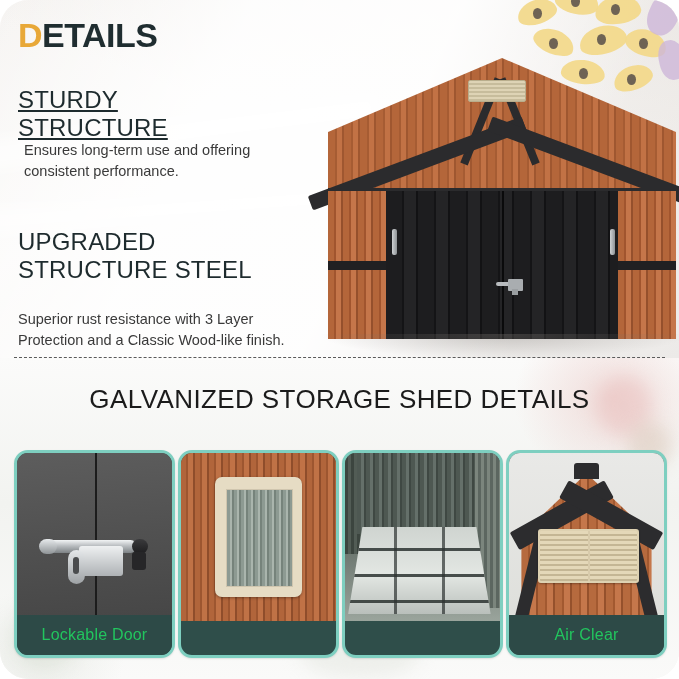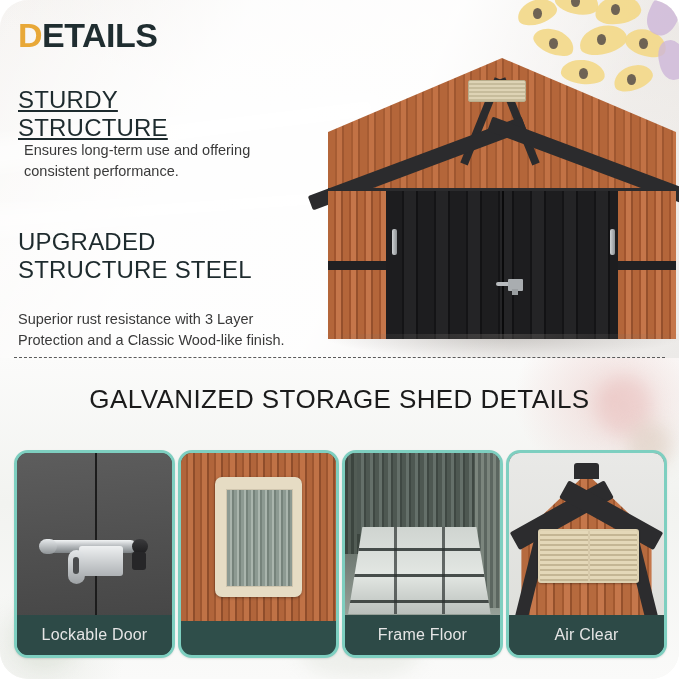--- a/index.html
+++ b/index.html
@@ -312,21 +312,21 @@
     width: 100%;
     height: 168px;
     overflow: hidden;
   }
   .card-caption {
     position: absolute;
     left: 0; bottom: 0;
     width: 100%;
     height: 40px;
     background: #2d4a47;
-    color: #e5e5e5;
+    color: #22c55e;
     font-size: 16px;
     font-weight: 400;
     display: flex;
     align-items: center;
     justify-content: center;
     letter-spacing: 0.2px;
   }
 
   
   .p-door {
@@ -661,21 +661,20 @@
             <div class="floor-wall-right"></div>
             <div class="floor-deck">
               <div class="floor-grid-h" style="top:24%;"></div>
               <div class="floor-grid-h" style="top:54%;"></div>
               <div class="floor-grid-h" style="top:84%;"></div>
               <div class="floor-grid-v" style="left:32%;"></div>
               <div class="floor-grid-v" style="left:66%;"></div>
             </div>
           </div>
         </div>
-        <div class="card-caption">Frame Floor</div>
       </div>
 
       <div class="card">
         <div class="card-photo">
           <div class="p-vents">
             <div class="v-gable"></div>
             <div class="v-leg-l"></div>
             <div class="v-leg-r"></div>
             <div class="v-roof-l"></div>
             <div class="v-roof-r"></div>

